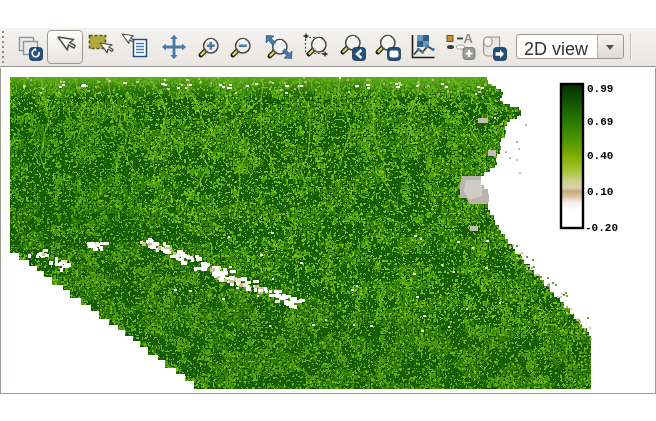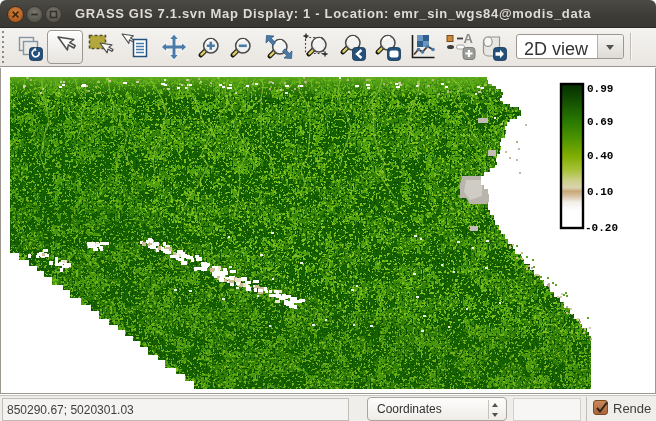--- a/index.html
+++ b/index.html
@@ -41,38 +41,20 @@
 #coordcombo .txt { position:absolute; left:9px; top:4px; font-size:12px; color:#333; }
 #coordcombo .spin { position:absolute; right:4px; top:2px; width:14px; height:19px; border-left:1px solid #c5c1bb; }
 #emptyfield { position:absolute; left:513px; top:2px; width:68px; height:23px; background:#f7f6f5; border:1px solid #d4d1cc; }
 #statussep { position:absolute; left:586px; top:1px; width:1px; height:25px; background:#c2bfb9; }
 #renderchk { position:absolute; left:593px; top:4px; width:15px; height:15px; background:linear-gradient(#c8875a,#a9663a); border:1px solid #7d4a22; border-radius:3px; }
 #renderlbl { position:absolute; left:613px; top:5px; font-size:13px; color:#3f3e3c; }
 </style>
 </head>
 <body>
 <div id="win">
-  <div id="titlebar">
-    <div class="btn" id="btn-close">
-        <svg class="glyph" viewBox="0 0 15 15">
-          <path d="M4.6,4.6 L10.4,10.4 M10.4,4.6 L4.6,10.4" stroke="#45290e" stroke-width="1.7"></path>
-        </svg>
-      </div>
-    <div class="btn" id="btn-min">
-        <svg class="glyph" viewBox="0 0 15 15">
-          <path d="M4.2,7.5 L10.8,7.5" stroke="#33312c" stroke-width="1.8"></path>
-        </svg>
-      </div>
-    <div class="btn" id="btn-max">
-        <svg class="glyph" viewBox="0 0 15 15">
-          <rect x="4.5" y="4.5" width="6" height="6" fill="none" stroke="#33312c" stroke-width="1.6"></rect>
-        </svg>
-      </div>
-    <div id="title-text">GRASS GIS 7.1.svn Map Display: 1 - Location: emr_sin_wgs84@modis_data</div>
-  </div>
   <div id="toolbar">
     <div id="grip"></div>
     <div id="selbtn"></div>
     <svg id="tbicons" width="656" height="39" style="position:absolute;left:0;top:0">
         <g>
 <rect x="19.5" y="9.5" width="14" height="13" fill="none" stroke="#8595a4" stroke-width="1.4"></rect>
 <rect x="23.5" y="13.5" width="14" height="13" fill="#eceae6" stroke="#8595a4" stroke-width="1.4"></rect>
 <rect x="29.5" y="19.5" width="13" height="13" rx="3" fill="#24507c" stroke="#16344f" stroke-width="0.8"></rect>
           <path d="M38.8,24 a3.4,3.4 0 1 1 -4.6,-1.8" stroke="#fff" stroke-width="1.6" fill="none"></path>
           <path d="M35.5,19.5 l-2.6,2.6 3.6,0.8 Z" fill="#fff"></path>
@@ -691,32 +673,13 @@
 </linearGradient>
 </defs>
 <rect x="11" y="2" width="22" height="144" fill="url(#lg)" stroke="#000" stroke-width="2.4"></rect>
 <text x="37" y="10" font-family="Liberation Mono, monospace" font-size="11" font-weight="bold" fill="#000">0.99</text>
 <text x="37" y="43" font-family="Liberation Mono, monospace" font-size="11" font-weight="bold" fill="#000">0.69</text>
 <text x="37" y="77" font-family="Liberation Mono, monospace" font-size="11" font-weight="bold" fill="#000">0.40</text>
 <text x="37" y="113" font-family="Liberation Mono, monospace" font-size="11" font-weight="bold" fill="#000">0.10</text>
 <text x="35" y="149" font-family="Liberation Mono, monospace" font-size="11" font-weight="bold" fill="#000">-0.20</text>
 </svg>
   </div>
-  <div id="statusbar">
-    <div id="coordfield">
-        <span>850290.67; 5020301.03</span>
-      </div>
-    <div id="coordcombo">
-        <span class="txt">Coordinates</span>
-        <span class="spin"></span>
-      <svg style="position:absolute;right:5px;top:3px" width="12" height="18">
-          <path d="M6,2 L9,6 L3,6 Z" fill="#55524c"></path>
-          <path d="M6,16 L9,12 L3,12 Z" fill="#55524c"></path>
-        </svg>
-    </div>
-    <div id="emptyfield"></div>
-    <div id="statussep"></div>
-    <div id="renderchk"><svg width="15" height="15" viewBox="0 0 15 15">
-          <path d="M3,7 L6,10.5 L13,1.5" stroke="#2e2318" stroke-width="2" fill="none"></path>
-        </svg></div>
-    <div id="renderlbl">Rende</div>
-  </div>
 </div>
 
 </body></html>

